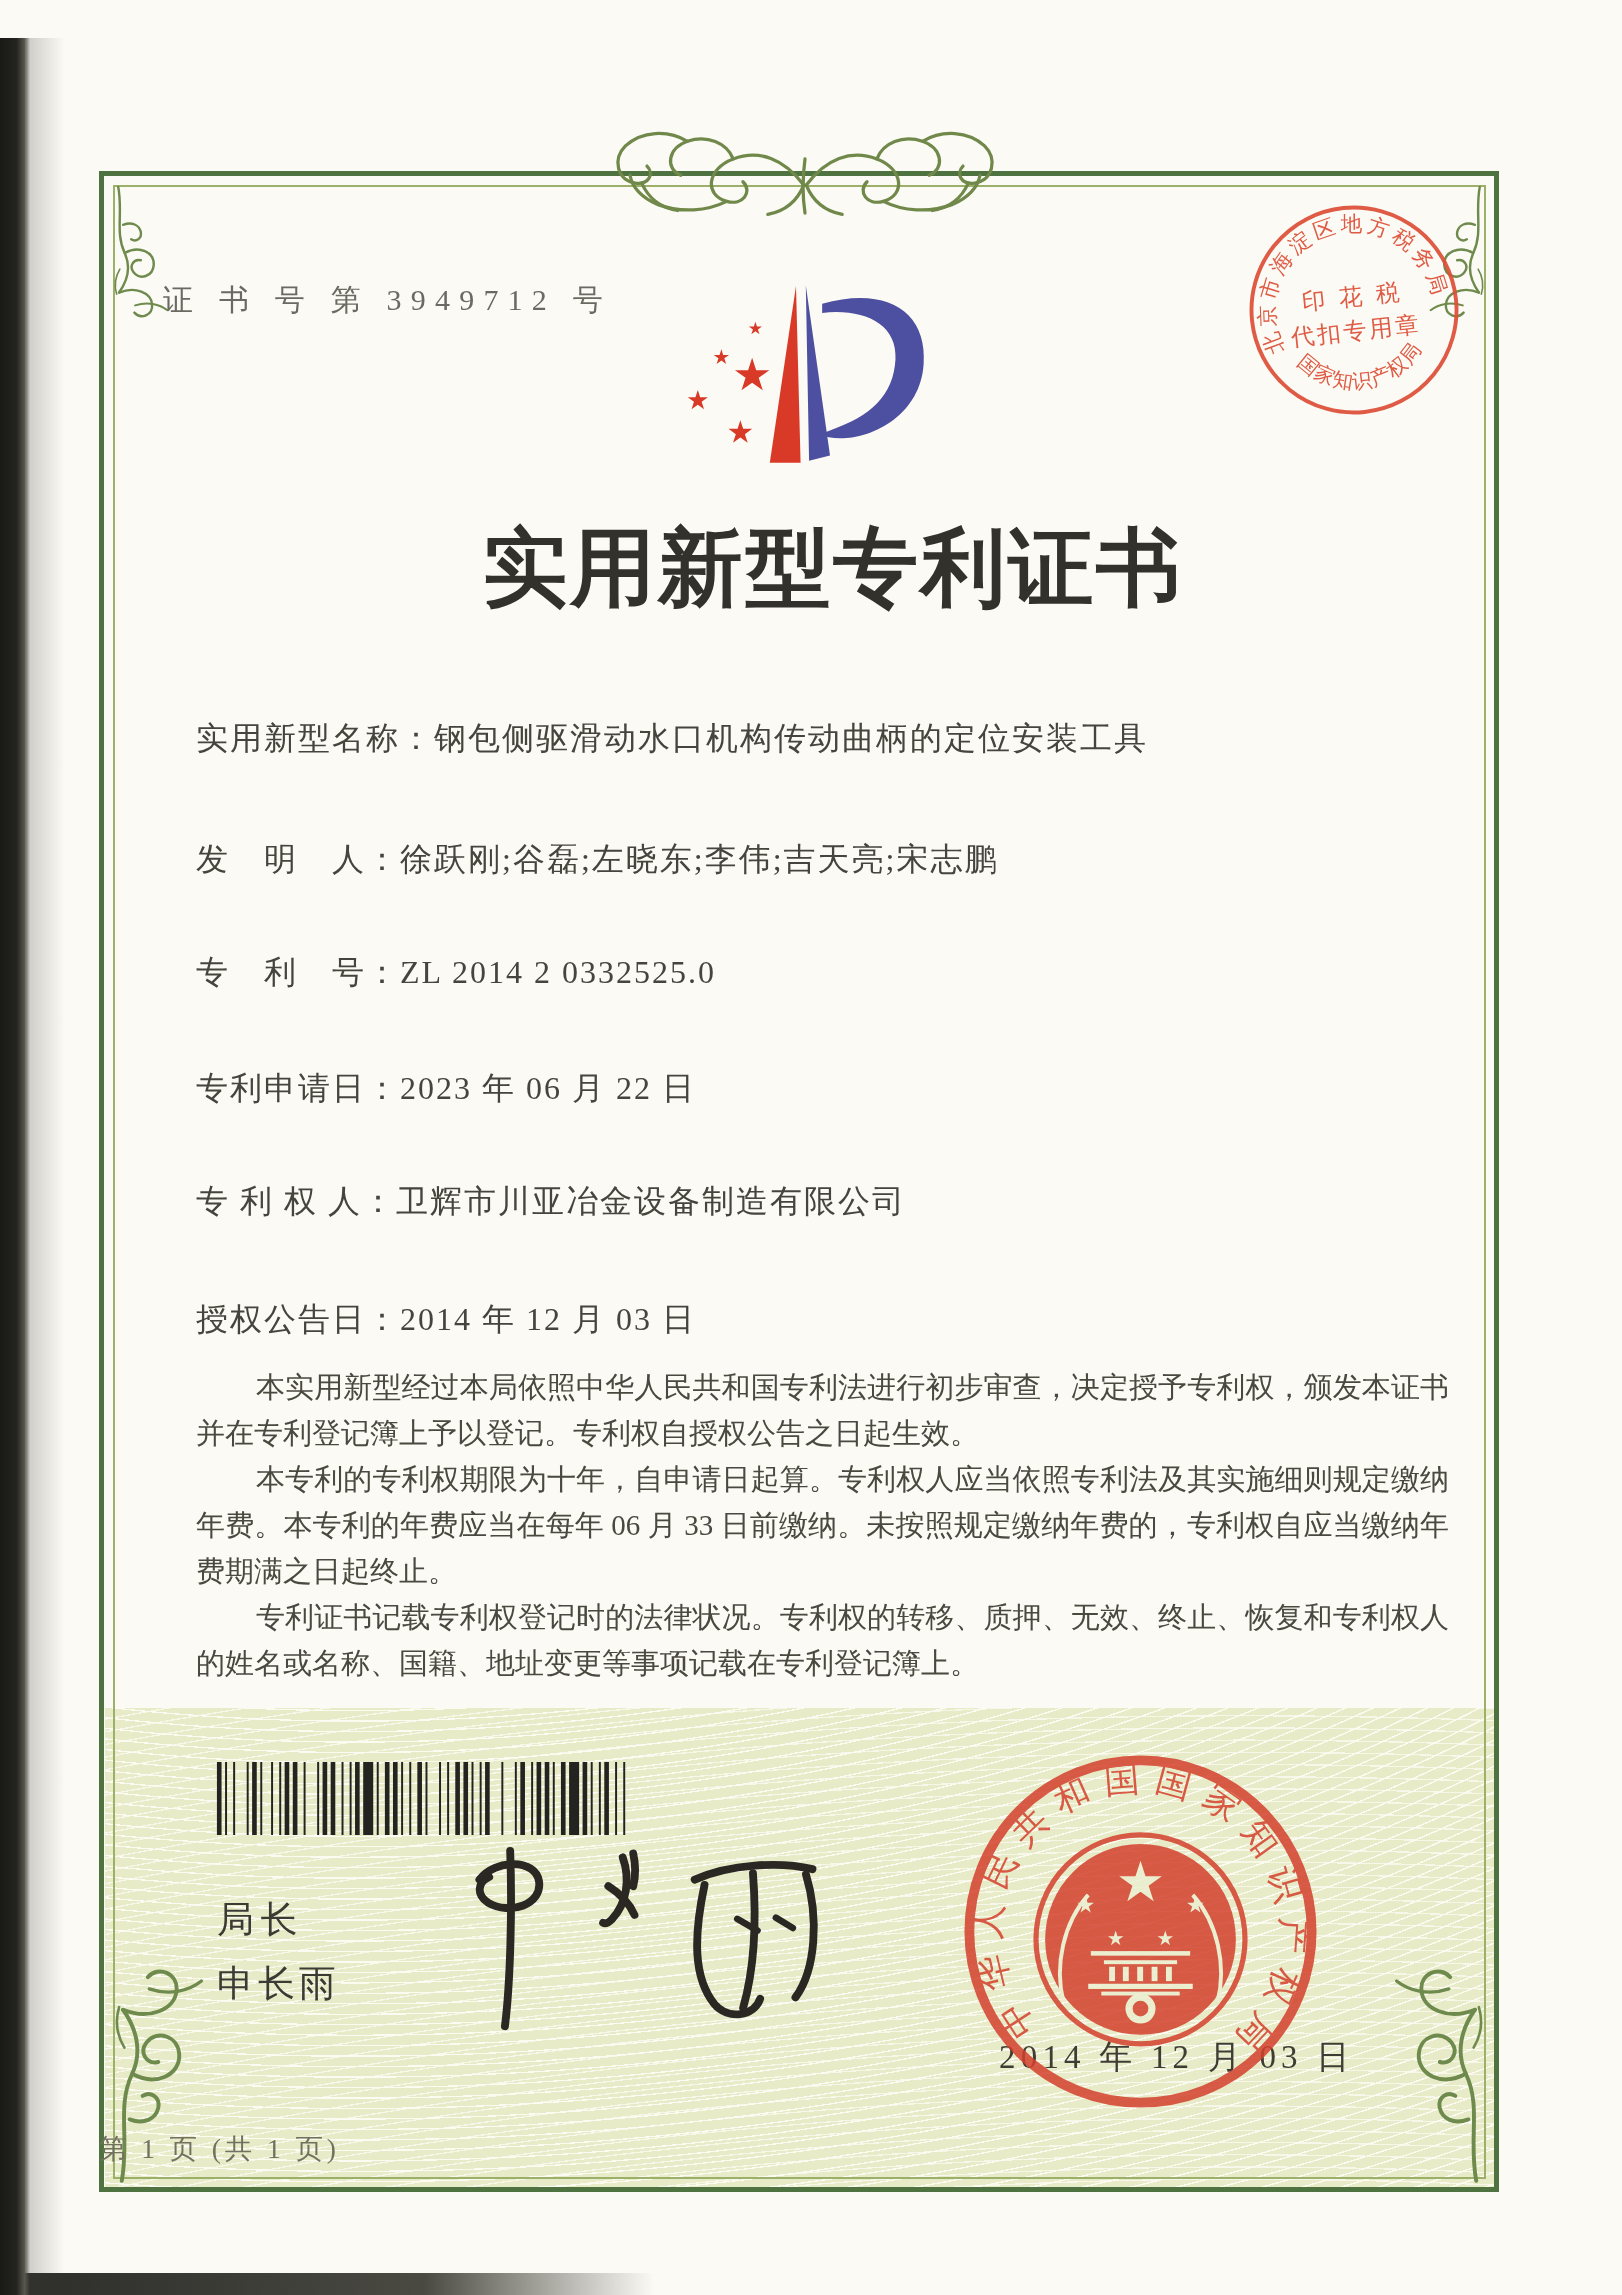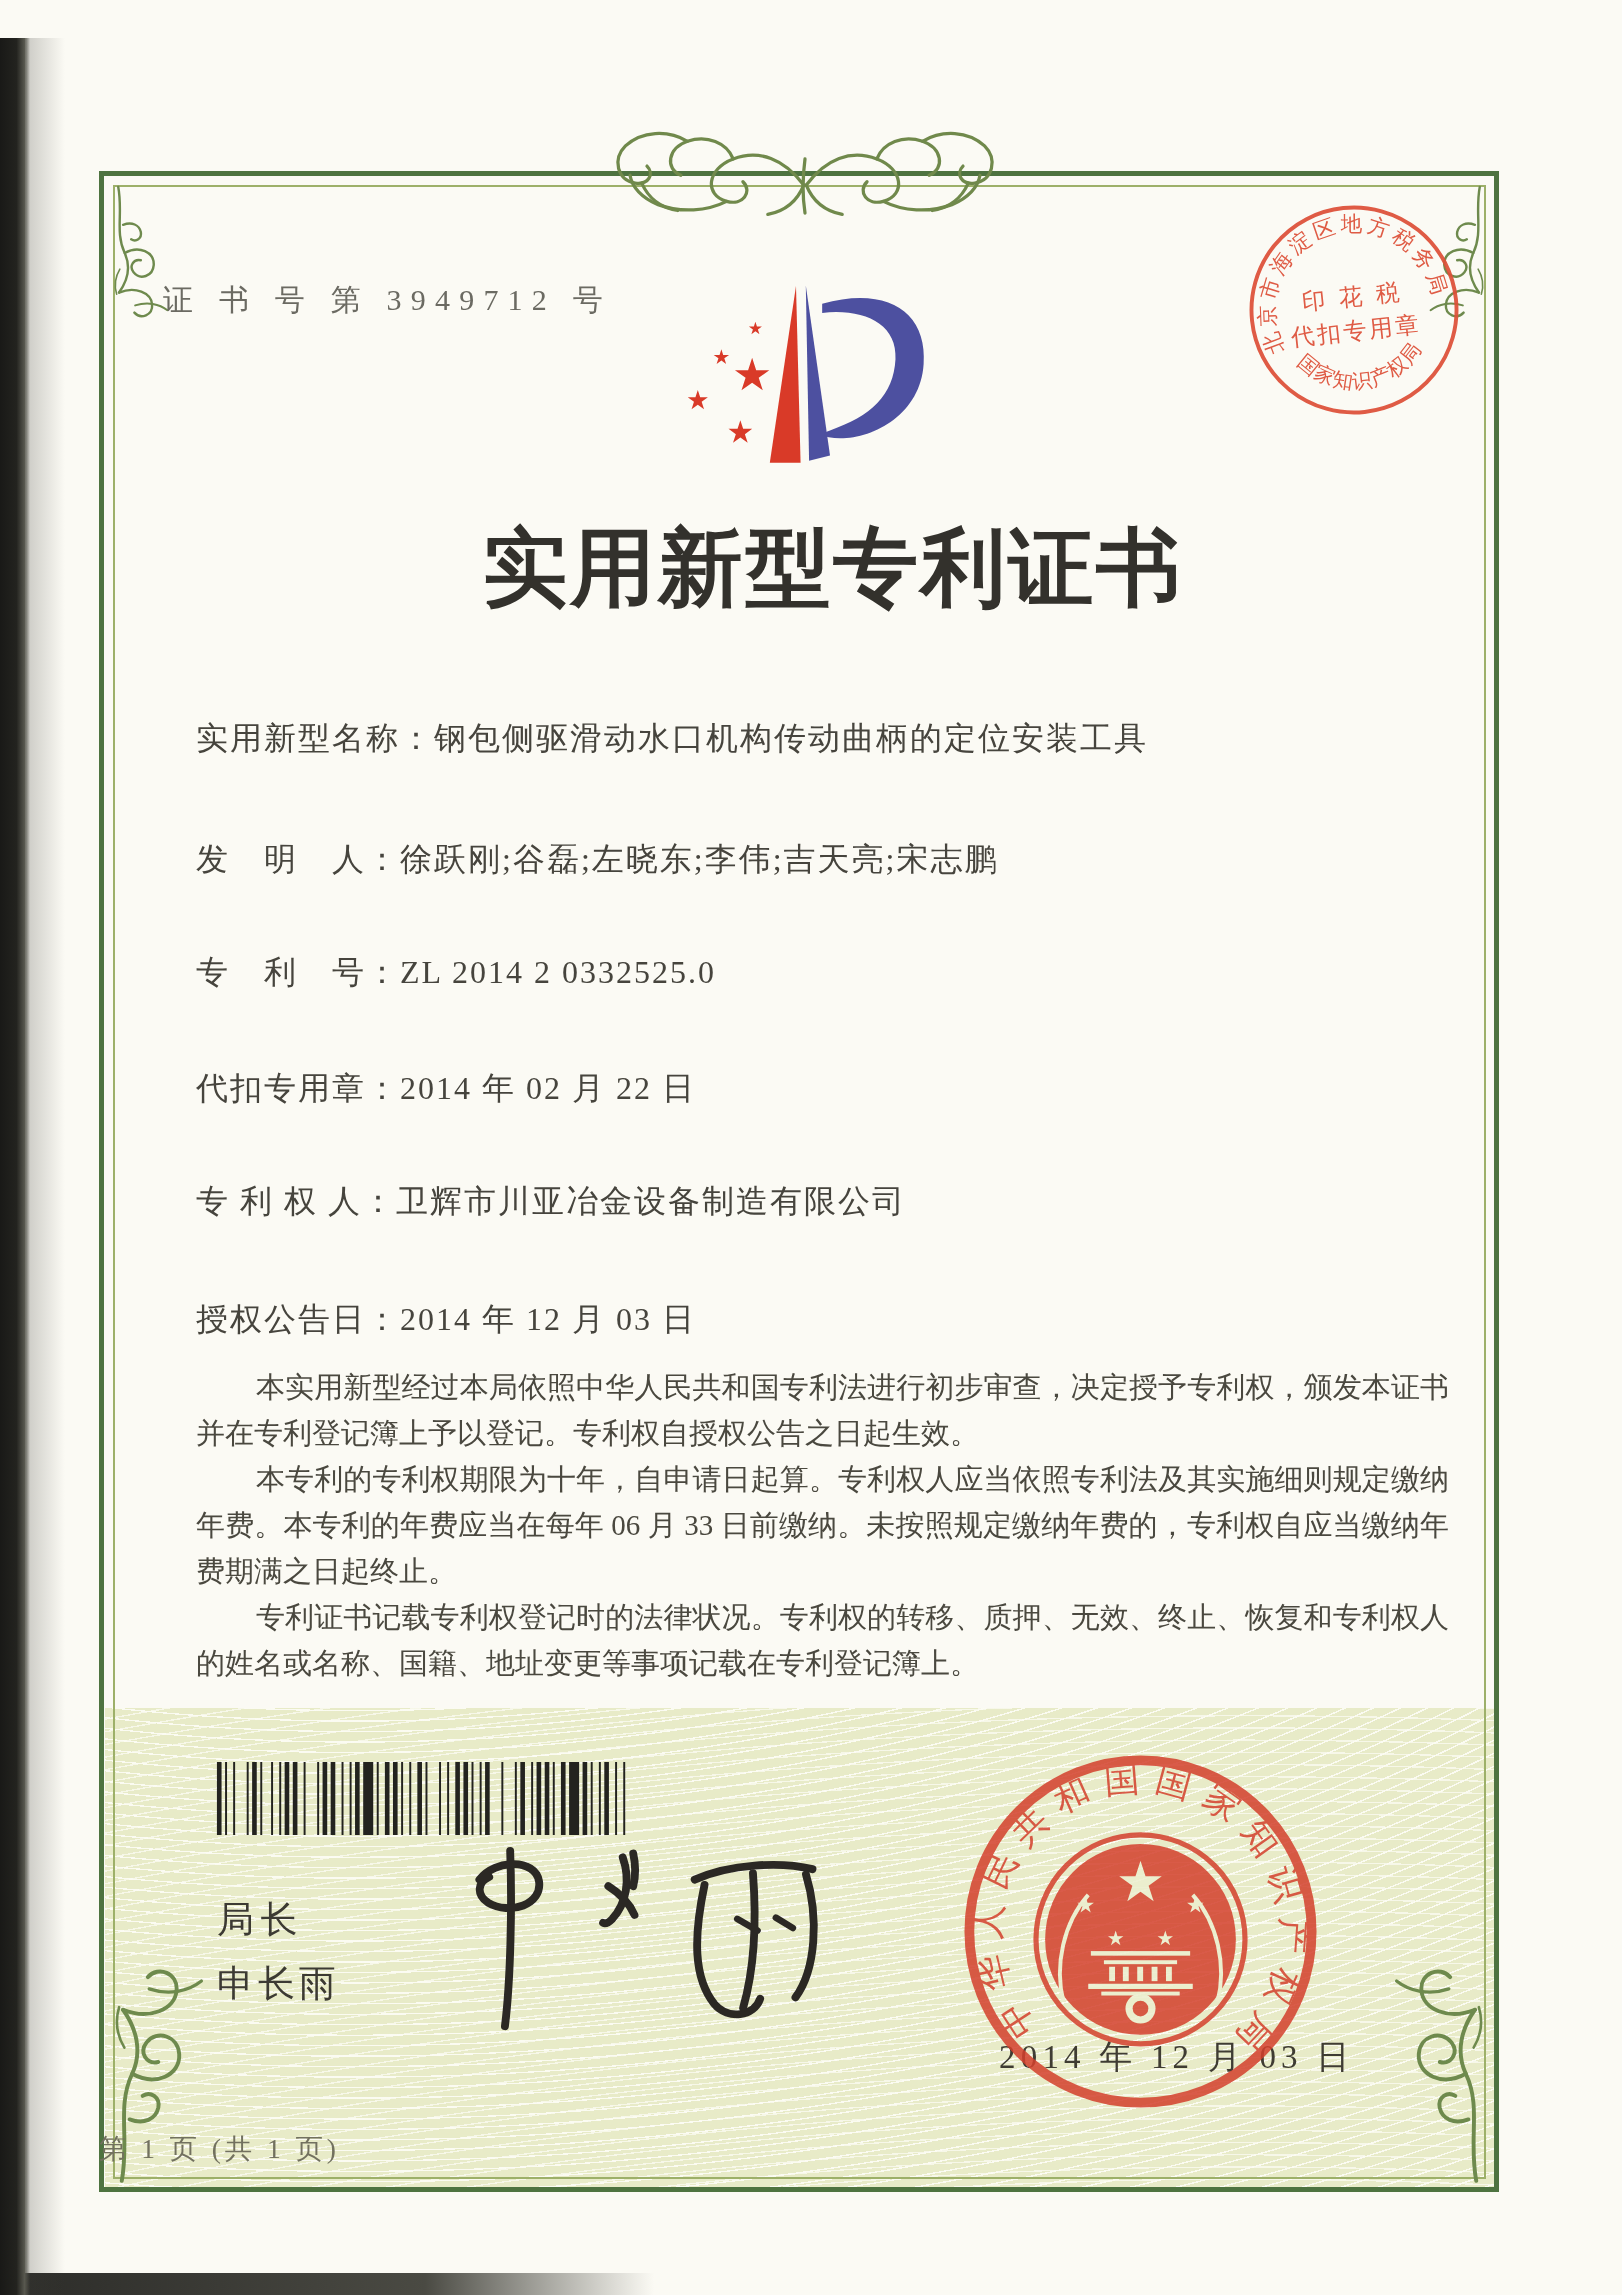--- a/index.html
+++ b/index.html
@@ -138,21 +138,21 @@
     <text font-size="31" letter-spacing="1" fill="#dd5038">
       <textPath href="#taxBottomArc" startOffset="4">国家知识产权局</textPath>
     </text>
     <text x="170" y="162" text-anchor="middle" font-size="36" letter-spacing="6" fill="#dd5038">印 花 税</text>
     <text x="170" y="214" text-anchor="middle" font-size="36" letter-spacing="4" fill="#dd5038">代扣专用章</text>
   </svg>
 
   <div class="field f2"><span>发　明　人：</span><span>徐跃刚;谷磊;左晓东;李伟;吉天亮;宋志鹏</span></div>
   <div class="field f1"><span>实用新型名称：</span><span>钢包侧驱滑动水口机构传动曲柄的定位安装工具</span></div>
   <div class="field f3"><span>专　利　号：</span><span>ZL 2014 2 0332525.0</span></div>
-  <div class="field f4"><span>代扣专用章：</span><span>2014 年 02 月 22 日</span></div>
+  <div class="field f4"><span>专利申请日：</span><span>2023 年 06 月 22 日</span></div>
   <div class="field f5"><span>专 利 权 人：</span><span>卫辉市川亚冶金设备制造有限公司</span></div>
   <div class="field f6"><span>授权公告日：</span><span>2014 年 12 月 03 日</span></div>
 
   <div class="body-text">
     <p>本实用新型经过本局依照中华人民共和国专利法进行初步审查，决定授予专利权，颁发本证书并在专利登记簿上予以登记。专利权自授权公告之日起生效。</p>
     <p>本专利的专利权期限为十年，自申请日起算。专利权人应当依照专利法及其实施细则规定缴纳年费。本专利的年费应当在每年 06 月 33 日前缴纳。未按照规定缴纳年费的，专利权自应当缴纳年费期满之日起终止。</p>
     <p>专利证书记载专利权登记时的法律状况。专利权的转移、质押、无效、终止、恢复和专利权人的姓名或名称、国籍、地址变更等事项记载在专利登记簿上。</p>
   </div>
 
   <svg class="barcode" width="419" height="73" viewBox="0 0 640 112">

